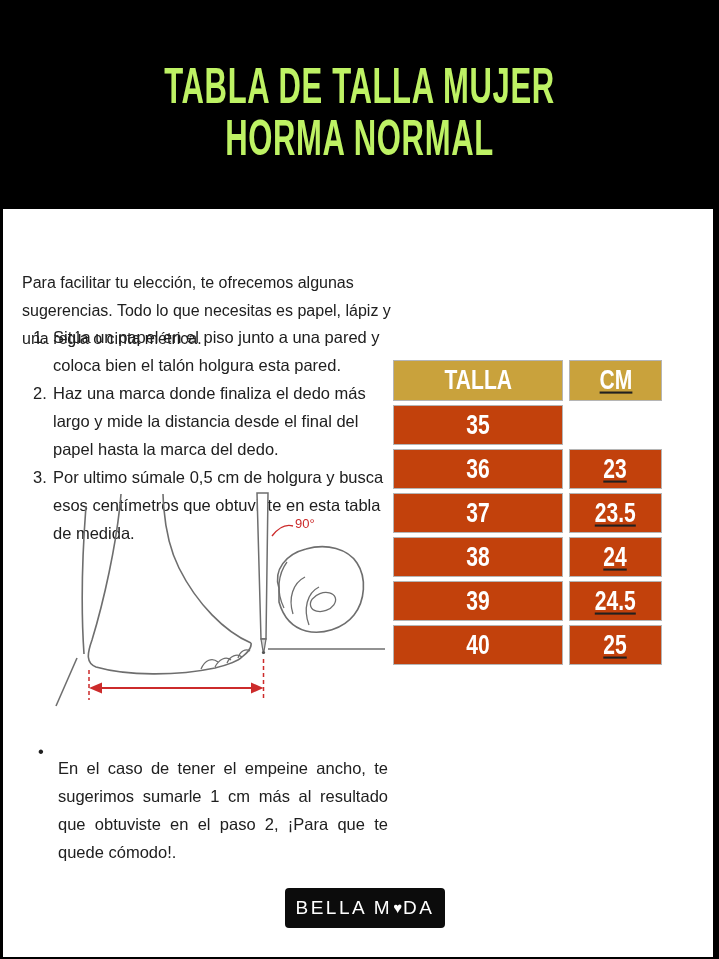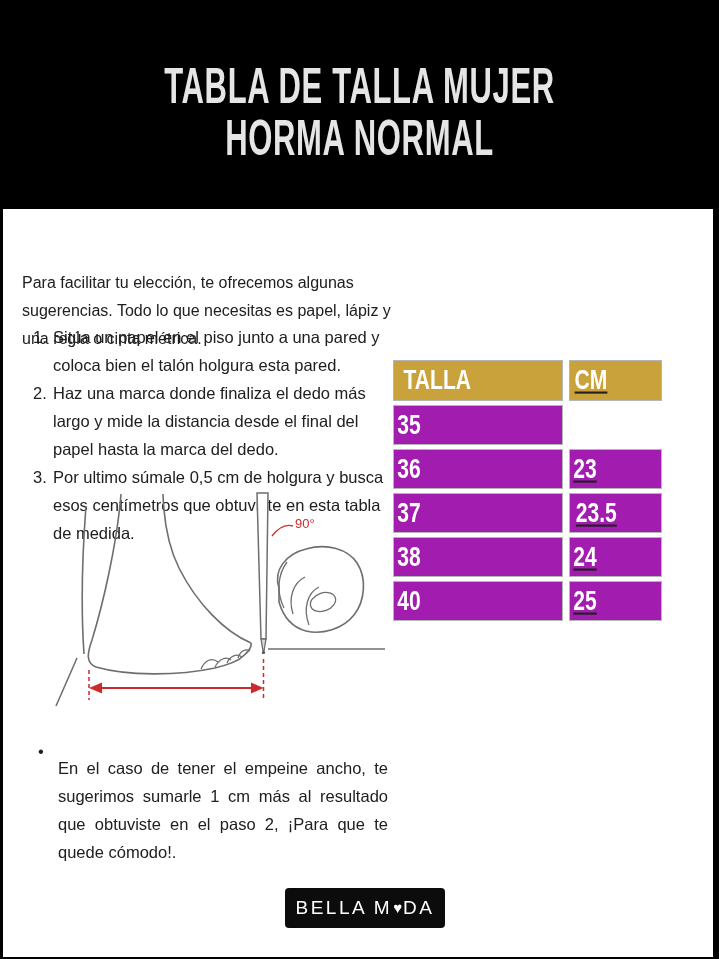--- a/index.html
+++ b/index.html
@@ -1,46 +1,46 @@
 <!DOCTYPE html>
 <html><head>
 <meta charset="utf-8">
 <style>
   html,body{margin:0;padding:0;background:#000;}
   #page{position:relative;width:719px;height:959px;background:#000;overflow:hidden;
         font-family:"Liberation Sans",sans-serif;}
 
   
   #header{position:absolute;left:0;top:0;width:719px;height:209px;background:#000;}
-  .title-wrap{position:absolute;left:0;top:60px;width:719px;text-align:center;color:#e5e5e5;}
+  .title-wrap{position:absolute;left:0;top:60px;width:719px;text-align:center;color:#bef264;}
   .title-line{display:block;font-weight:700;font-size:47px;line-height:52px;
               letter-spacing:1px;transform:scale(0.66,1.08);transform-origin:50% 50%;
               white-space:nowrap;}
 
   
   #sheet{position:absolute;left:3px;top:209px;width:710px;height:748px;background:#fff;color:#202020;}
 
   
   #intro{position:absolute;left:19px;top:44px;width:372px;font-size:16px;line-height:28px;}
 
   
   #steps{position:absolute;left:30px;top:114px;width:360px;}
   .step{display:flex;font-size:16.5px;line-height:28px;}
   .step-num{flex:0 0 20px;}
   .step-text{flex:1;}
 
   
   #size-table{position:absolute;left:391px;top:152px;}
   .tbl-row{display:flex;margin-bottom:6px;}
-  .cell{display:flex;align-items:center;justify-content:flex-start;
+  .cell{display:flex;align-items:center;justify-content:center;
         box-shadow:0 0 0 1px #b5b5b5;}
   .cell.c1{width:168px;margin-right:8px;}
   .cell.c2{width:91px;text-decoration:underline;}
   .cell.head{height:39px;background:#C9A23C;}
-  .cell.body{height:38px;background:#a21caf;}
+  .cell.body{height:38px;background:#c2410c;}
   .cell span{display:inline-block;color:#fff;font-weight:700;font-size:27px;
              transform:scale(0.78,1.05);white-space:nowrap;}
 
   
   #illustration{position:absolute;left:52px;top:283px;width:330px;height:220px;}
 
   
   #note{position:absolute;left:35px;top:528px;width:350px;font-size:16.5px;line-height:28px;display:flex;}
   #note .bullet{flex:0 0 20px;}
   #note .note-text{flex:1;text-align:justify;margin-top:17px;}
@@ -115,20 +115,28 @@
       <div class="tbl-row">
         <div class="cell c1 body">
             <span>38</span>
           </div>
         <div class="cell c2 body">
             <span>24</span>
           </div>
       </div>
       <div class="tbl-row">
         <div class="cell c1 body">
+            <span>39</span>
+          </div>
+        <div class="cell c2 body">
+            <span>24.5</span>
+          </div>
+      </div>
+      <div class="tbl-row">
+        <div class="cell c1 body">
             <span>40</span>
           </div>
         <div class="cell c2 body">
             <span>25</span>
           </div>
       </div>
     </div>
 
     <svg id="illustration" viewBox="0 0 330 220" fill="none">
 

